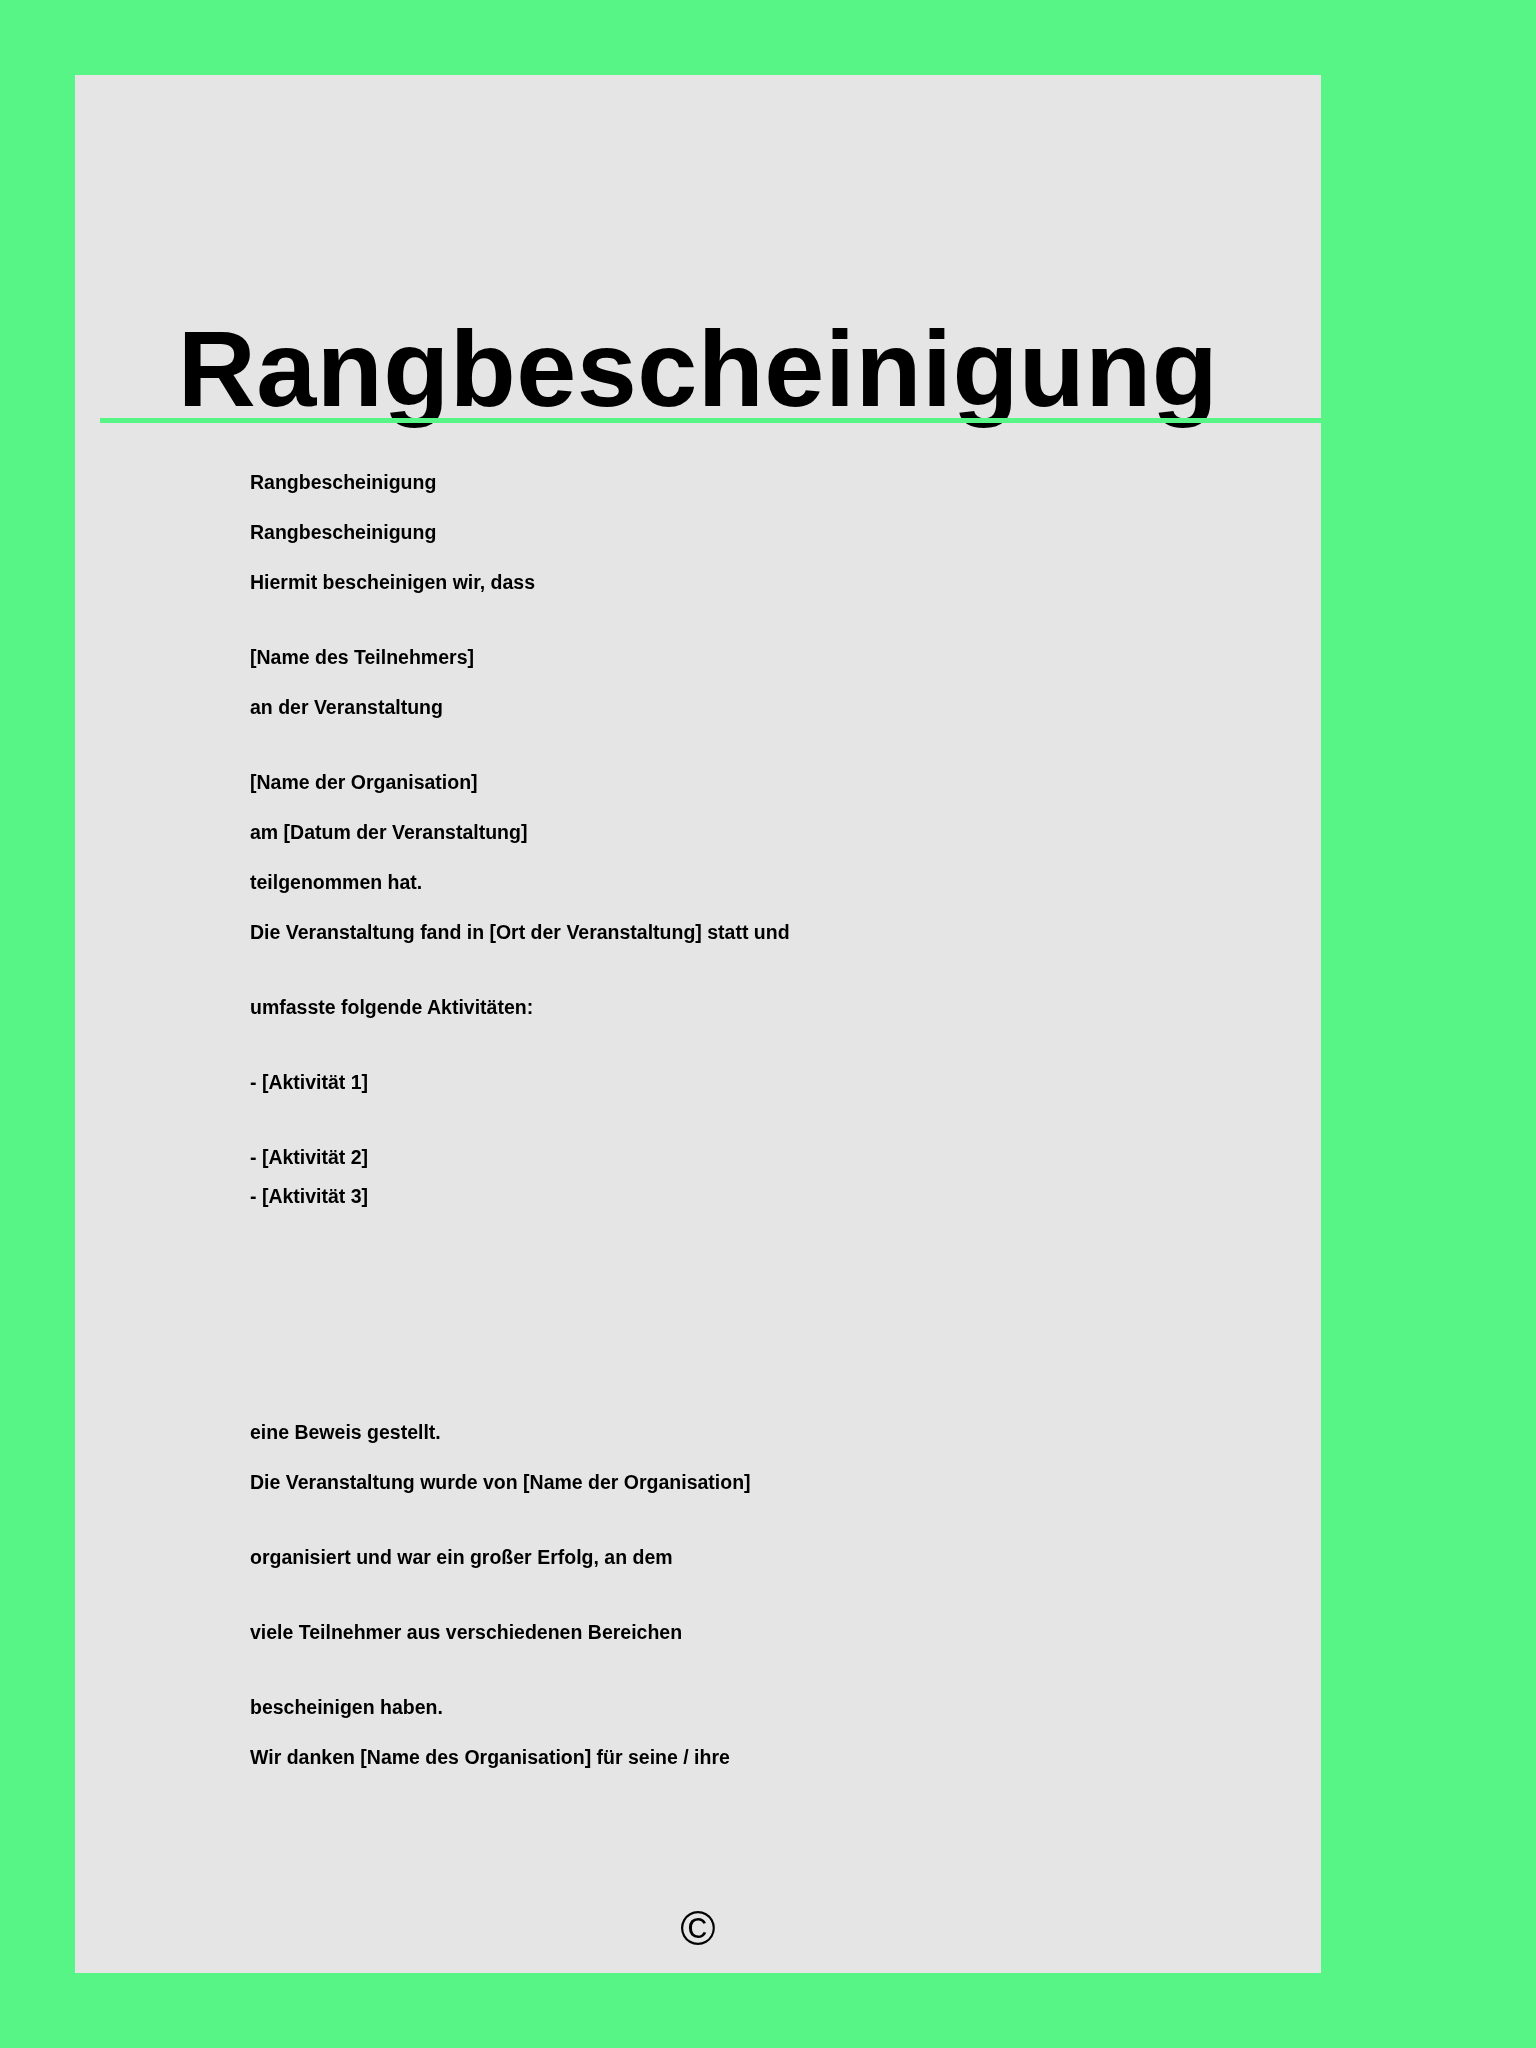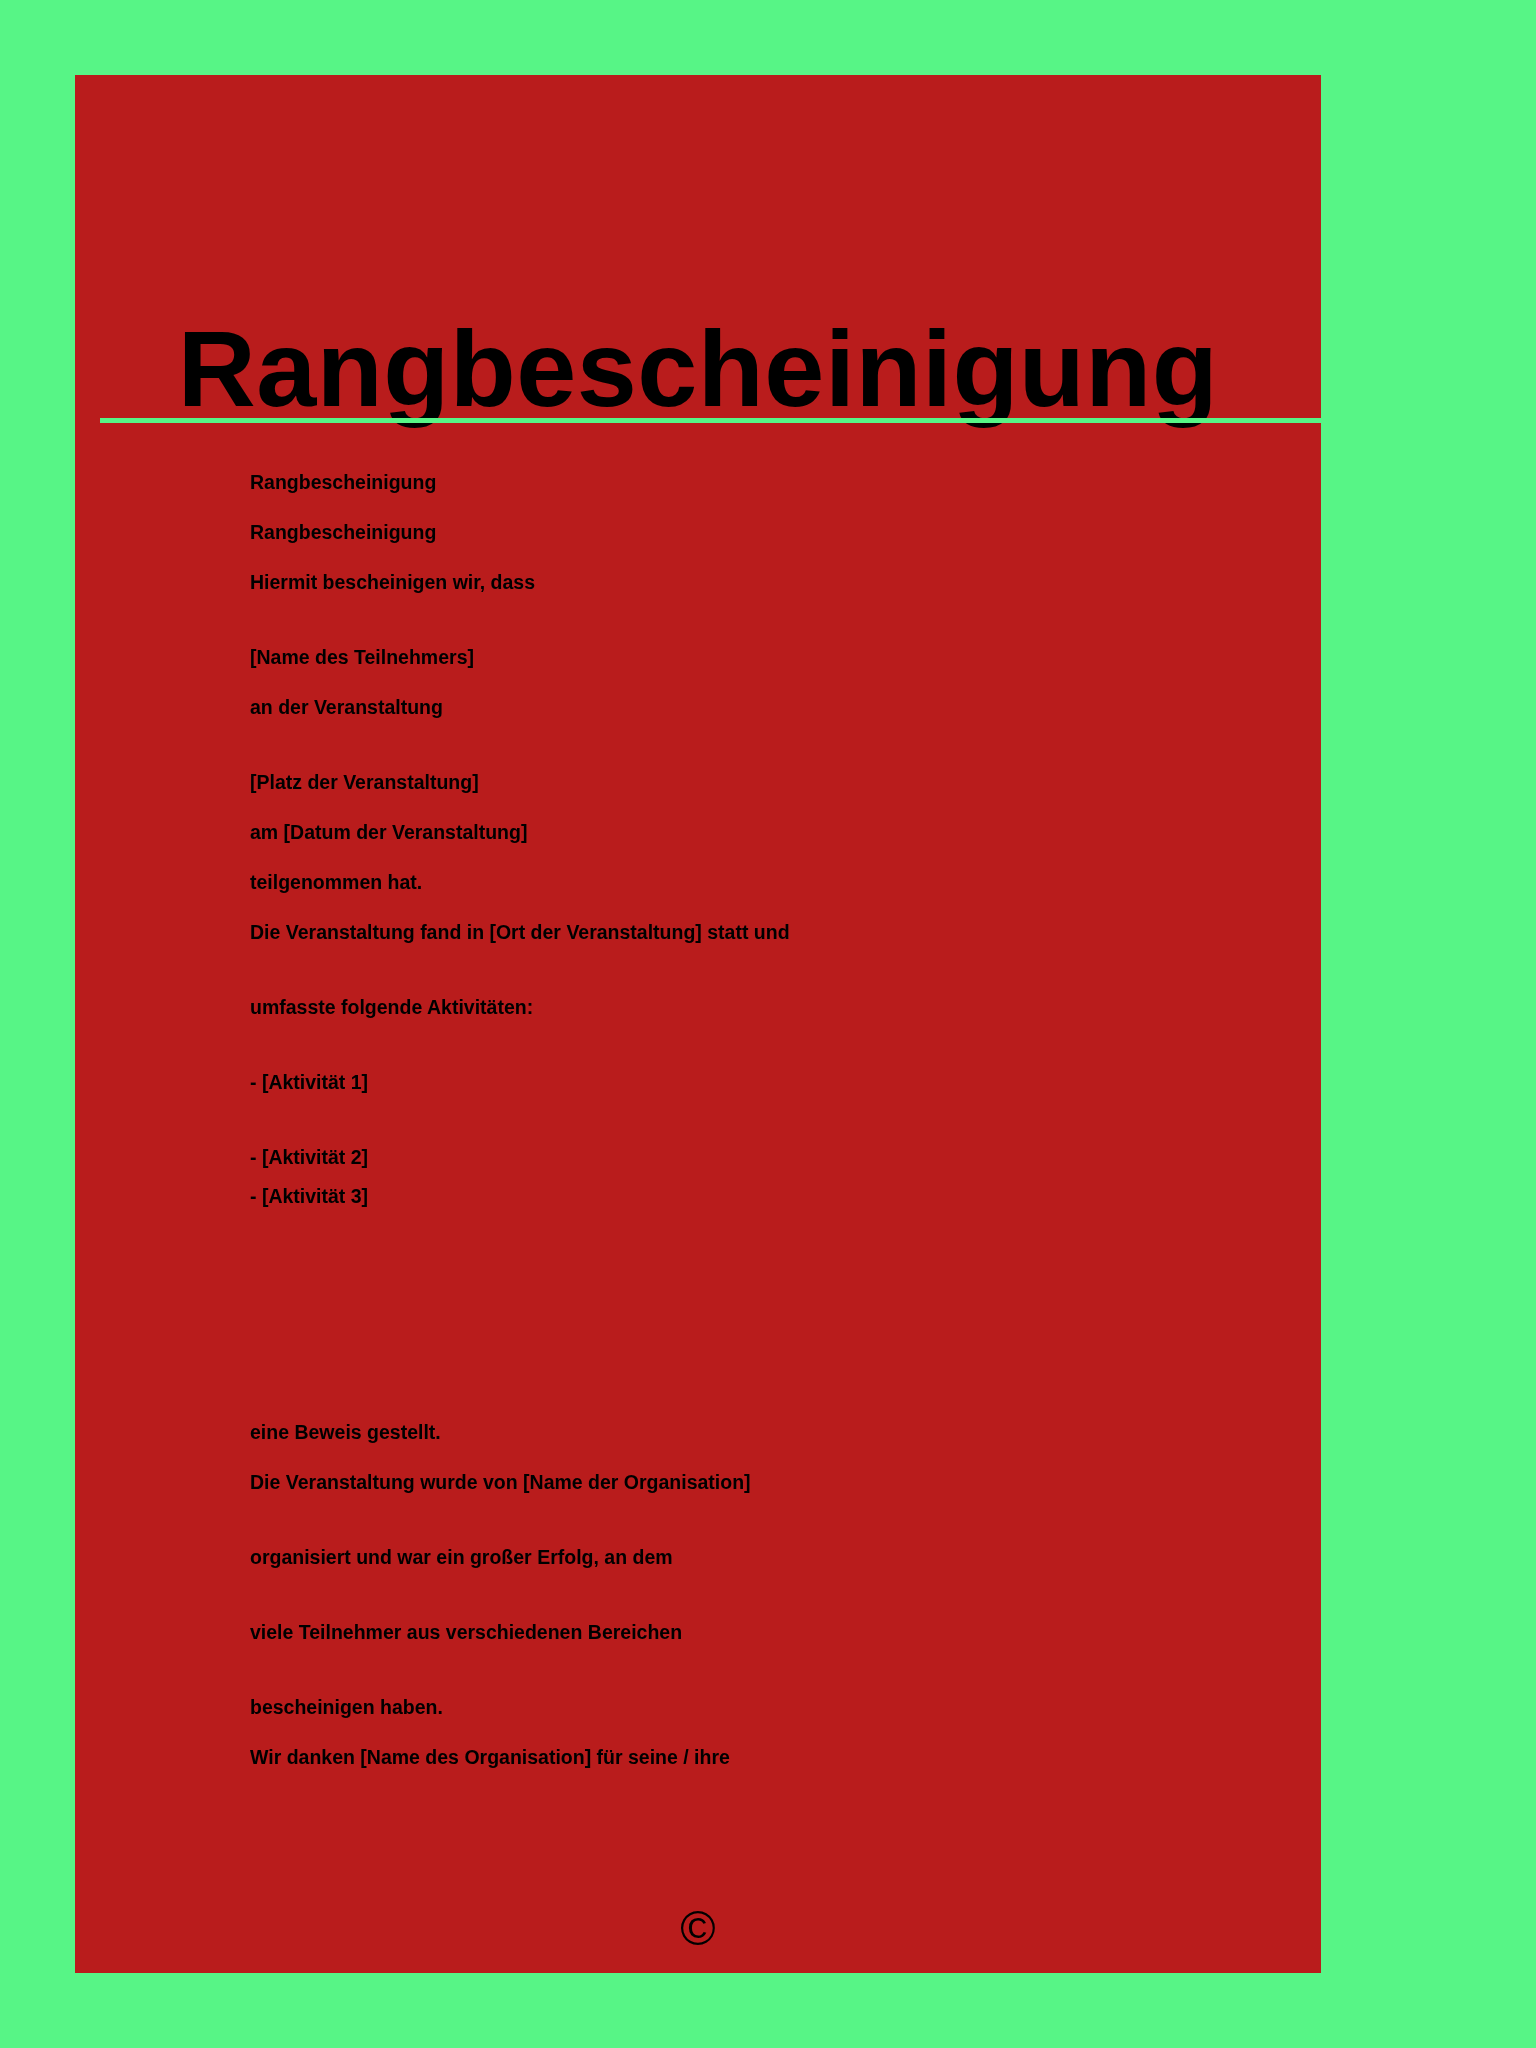--- a/index.html
+++ b/index.html
@@ -1,35 +1,35 @@
 <!DOCTYPE html>
 <html><head>
 <meta charset="utf-8">
 <style>
   html, body { margin:0; padding:0; }
   body { width:1536px; height:2048px; background:#57f586; position:relative; overflow:hidden; font-family:"Liberation Sans", sans-serif; }
-  .page { position:absolute; left:75px; top:75px; width:1246px; height:1898px; background:#b91c1c; }
+  .page { position:absolute; left:75px; top:75px; width:1246px; height:1898px; background:#e5e5e5; }
   .title { position:absolute; left:0; width:100%; top:240px; text-align:center; font-weight:bold; font-size:108px; line-height:1; color:#000; margin:0; letter-spacing:0.5px; }
   .rule { position:absolute; left:25px; width:1337px; top:343px; height:5px; background:#57f586; }
   .line { position:absolute; left:175px; font-weight:bold; font-size:19.5px; line-height:1; color:#000; white-space:nowrap; }
   .copy { position:absolute; left:0; width:100%; top:1830px; text-align:center; font-size:48px; line-height:1; color:#000; }
 </style>
 </head>
 <body>
 
 <div class="page">
   <h1 class="title">Rangbescheinigung</h1>
   <div class="rule"></div>
 
   <div class="line" style="top:398px">Rangbescheinigung</div>
   <div class="line" style="top:448px">Rangbescheinigung</div>
   <div class="line" style="top:498px">Hiermit bescheinigen wir, dass</div>
   <div class="line" style="top:573px">[Name des Teilnehmers]</div>
   <div class="line" style="top:623px">an der Veranstaltung</div>
-  <div class="line" style="top:698px">[Platz der Veranstaltung]</div>
+  <div class="line" style="top:698px">[Name der Organisation]</div>
   <div class="line" style="top:748px">am [Datum der Veranstaltung]</div>
   <div class="line" style="top:798px">teilgenommen hat.</div>
   <div class="line" style="top:848px">Die Veranstaltung fand in [Ort der Veranstaltung] statt und</div>
   <div class="line" style="top:923px">umfasste folgende Aktivitäten:</div>
   <div class="line" style="top:998px">- [Aktivität 1]</div>
   <div class="line" style="top:1073px">- [Aktivität 2]</div>
   <div class="line" style="top:1112px">- [Aktivität 3]</div>
   <div class="line" style="top:1348px">eine Beweis gestellt.</div>
   <div class="line" style="top:1398px">Die Veranstaltung wurde von [Name der Organisation]</div>
   <div class="line" style="top:1473px">organisiert und war ein großer Erfolg, an dem</div>

